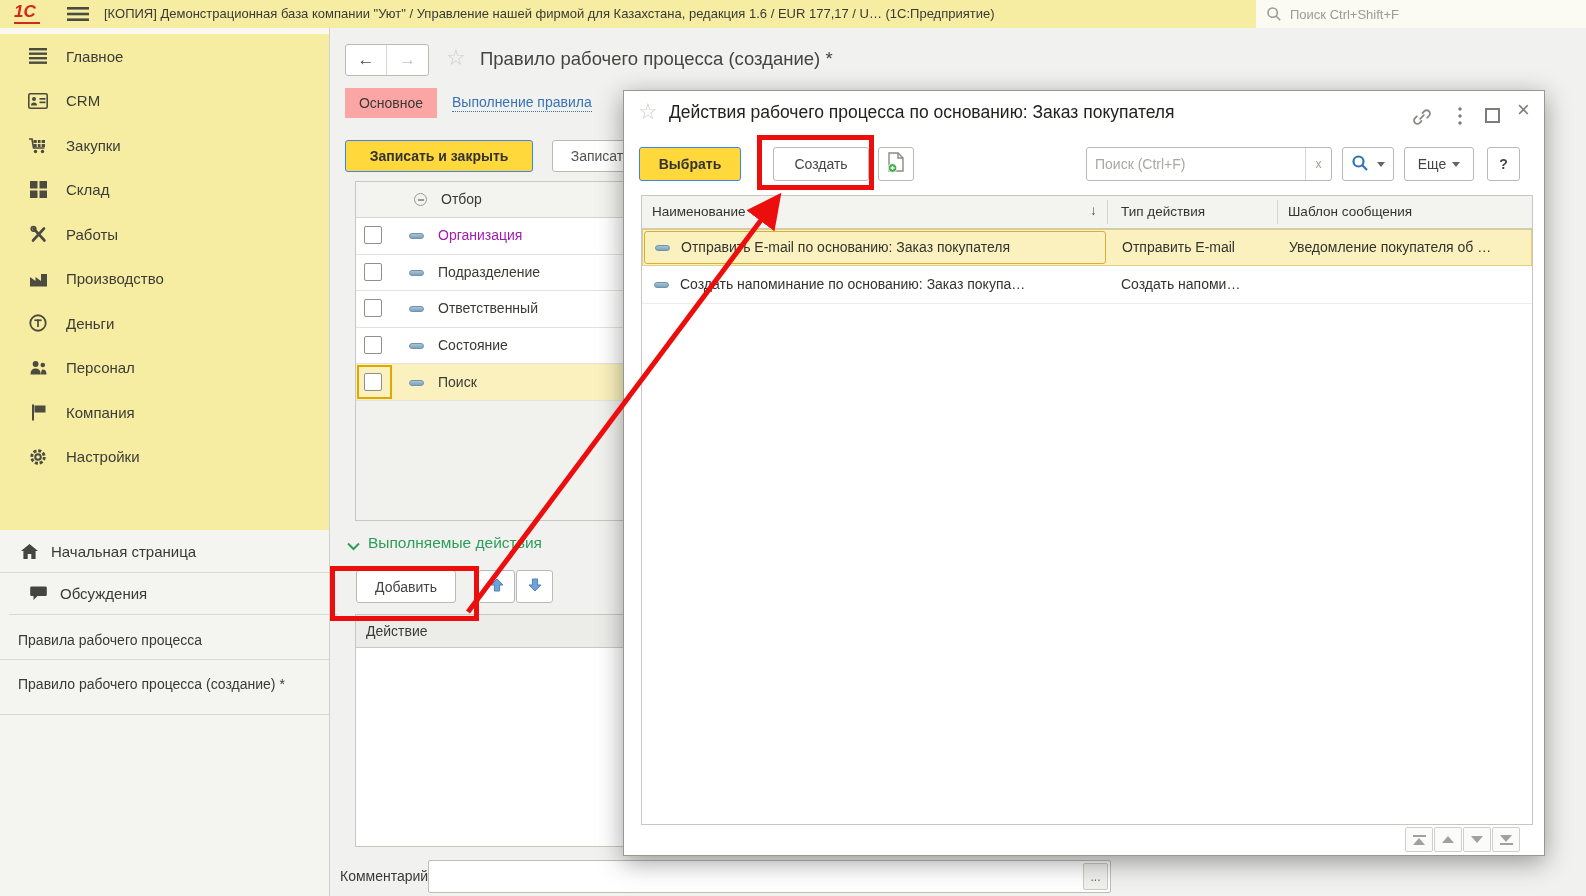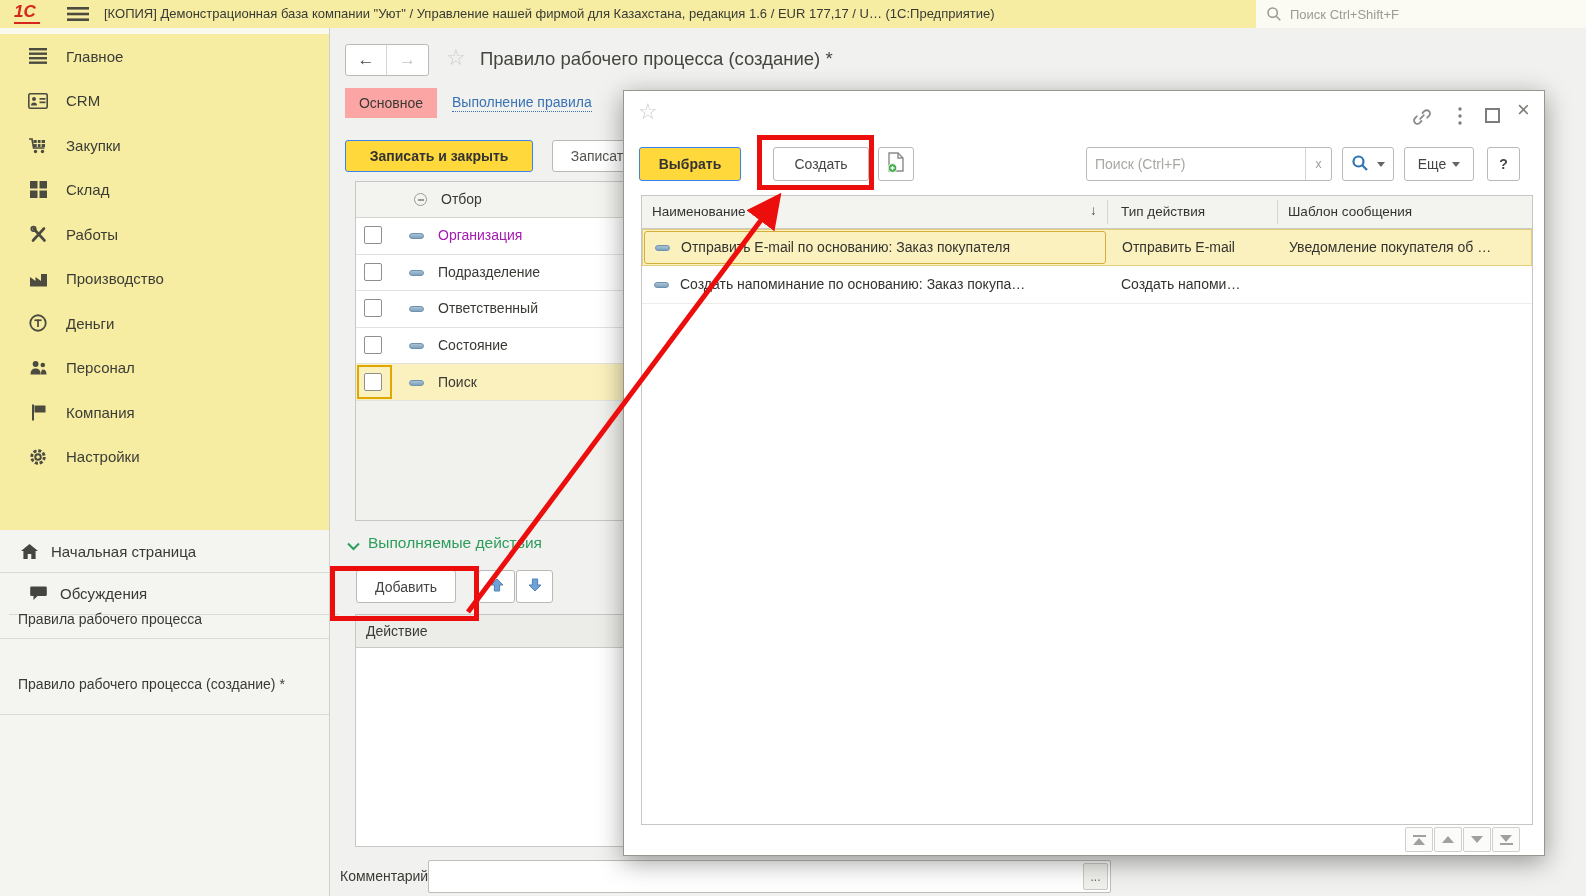--- a/index.html
+++ b/index.html
@@ -198,21 +198,21 @@
       <span class="slabel" style="margin-left:12px;">Начальная страница</span>
     </div>
     <div class="qrow" style="top:545px;height:42px;margin-left:9px;">
       <span style="margin-left:20px;display:flex;">
           <svg width="19" height="17" viewBox="0 0 19 17">
             <path d="M2.5,1.5 H16.5 Q17.8,1.5 17.8,2.8 V9.8 Q17.8,11 16.5,11 H8.5 L4.5,15 V11 H2.5 Q1.2,11 1.2,9.8 V2.8 Q1.2,1.5 2.5,1.5 Z" fill="#444440"></path>
           </svg>
         </span>
       <span class="slabel" style="margin-left:12px;">Обсуждения</span>
     </div>
-    <div class="wtab" style="top:572px;height:39px;">
+    <div class="wtab" style="top:593px;height:39px;">
       <span>Правила рабочего процесса</span>
     </div>
     <div class="wtab" style="top:626px;height:61px;">
       <span>Правило рабочего процесса (создание) *</span>
     </div>
   </aside>
 
   <main>
 
     <div class="abs" style="left:345px;top:44px;width:84px;height:32px;display:flex;background:#fff;border:1px solid #BBBBB7;border-radius:3px;overflow:hidden;">
@@ -305,20 +305,21 @@
       <input style="position: absolute; left: 4px; top: 2px; width: 640px; height: 26px; border: none; outline: none; font-size: 14px;" value="">
       <div style="position:absolute;right:2px;top:2px;width:25px;height:27px;background:#F0F0ED;border:1px solid #C9C9C5;border-radius:2px;display:flex;align-items:center;justify-content:center;font-size:12px;color:#666;">
           <span>...</span>
         </div>
     </div>
   </main>
 
   <section class="modal">
 
     <span class="abs star" style="left:14px;top:10px;">☆</span>
+    <span class="m-title">Действия рабочего процесса по основанию: Заказ покупателя</span>
     <span class="m-ico" style="left:788px;top:16px;">
       <svg width="20" height="20" viewBox="0 0 20 20" fill="none" stroke="#8A8A86" stroke-width="1.8" stroke-linecap="round">
           <path d="M8.2,11.8 L11.8,8.2"></path>
           <path d="M10.5,6 l1.8,-1.8 a3.3,3.3 0 0 1 4.7,4.7 L15.2,10.7"></path>
           <path d="M9.5,14 l-1.8,1.8 a3.3,3.3 0 0 1 -4.7,-4.7 L4.8,9.3"></path>
         </svg>
     </span>
     <span class="m-ico" style="left:833px;top:15px;">
       <svg width="6" height="20" viewBox="0 0 6 20">
           <g fill="#7C7C78">

